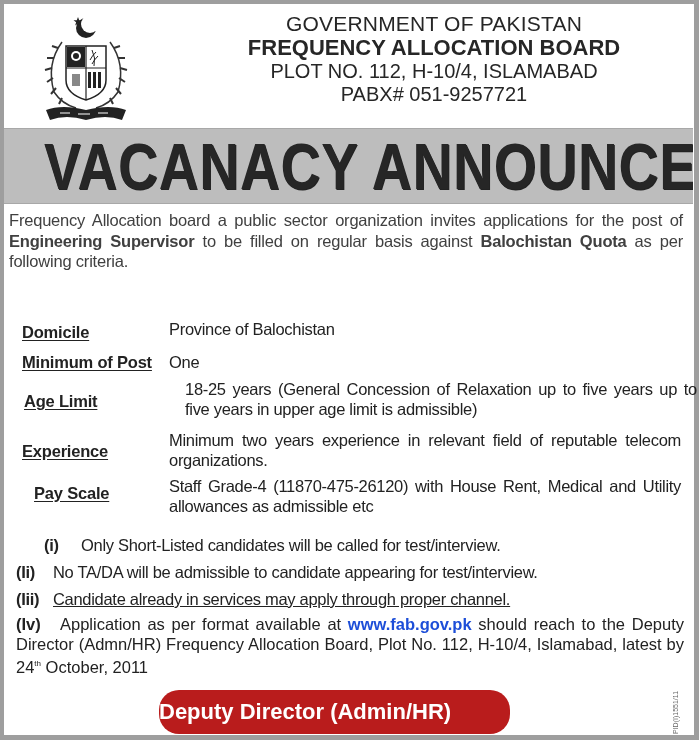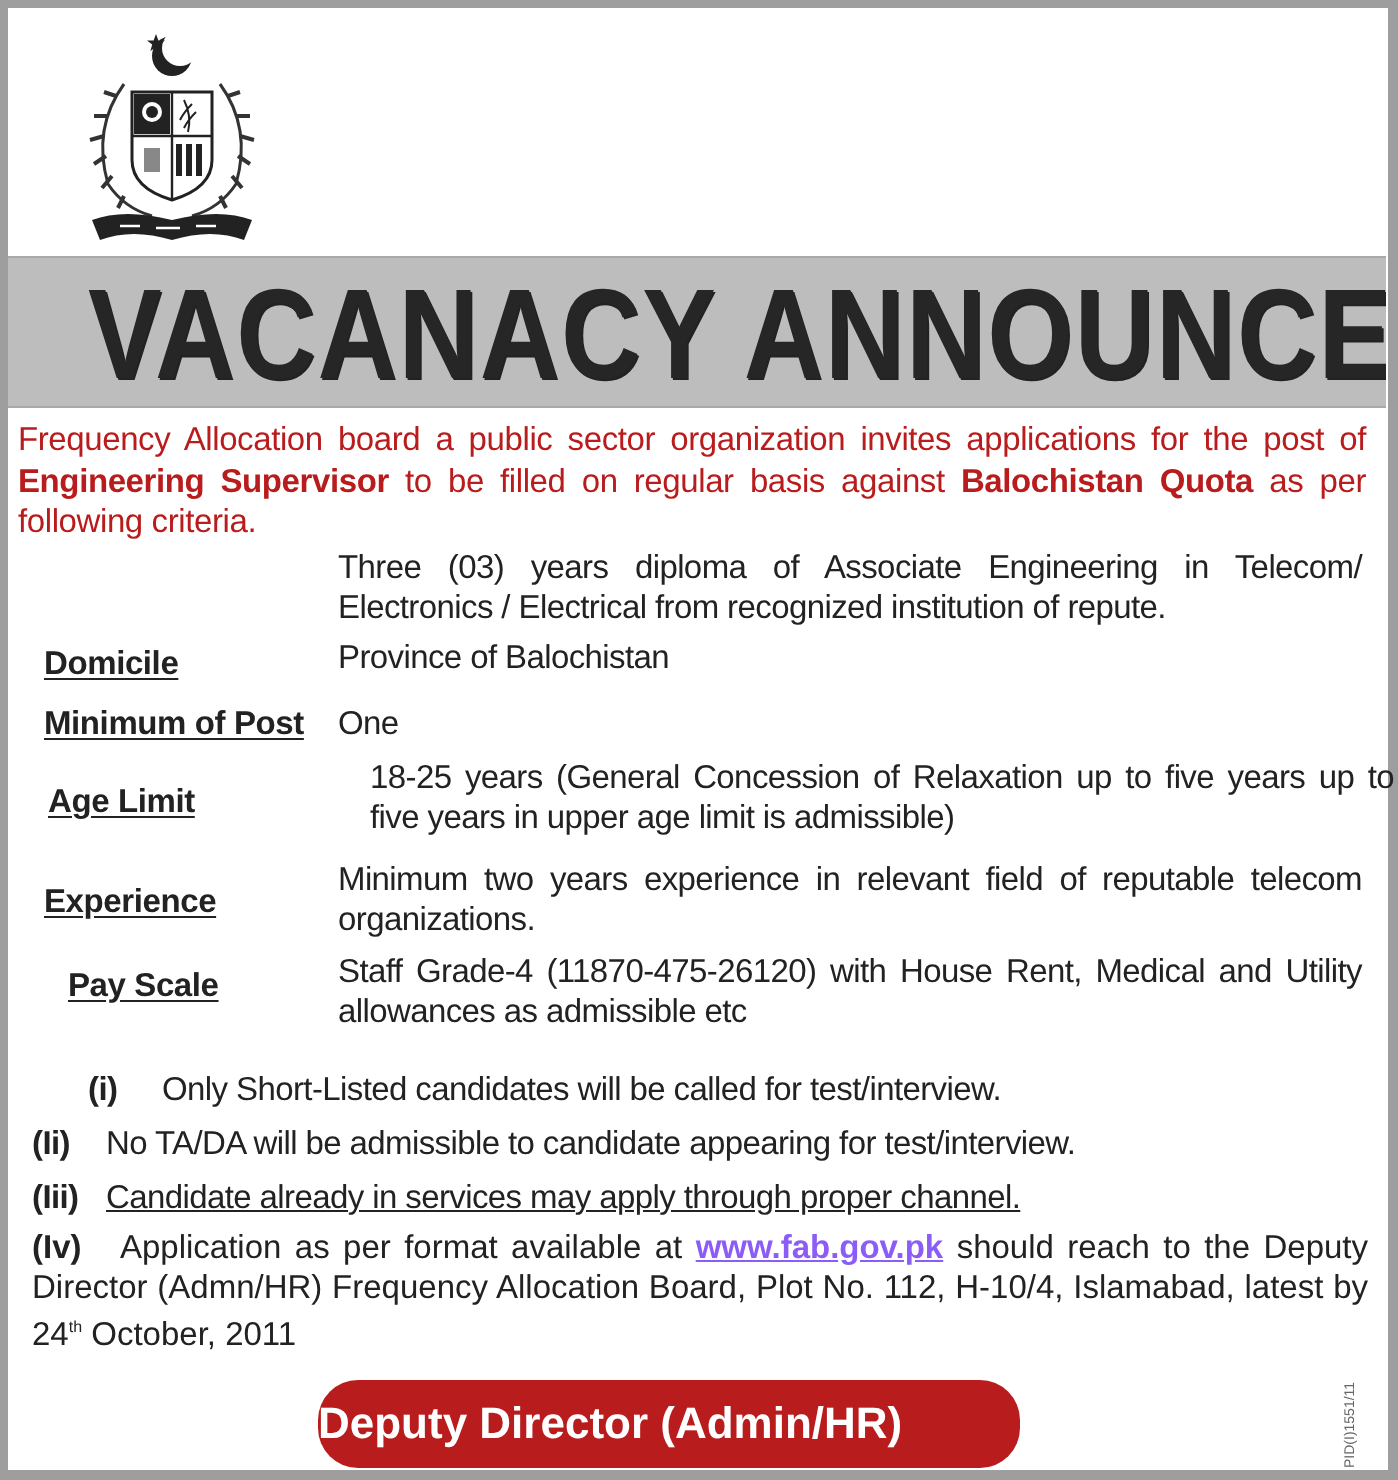--- a/index.html
+++ b/index.html
@@ -23,34 +23,34 @@
   }
   .banner-text {
     position: absolute; left: 40px; top: 6px; width: 640px;
     font-family: "Liberation Sans", sans-serif; font-weight: bold; color: #262626;
     font-size: 64px; line-height: 64px; letter-spacing: 1px;
     transform: scaleX(0.86); transform-origin: left top; white-space: nowrap;
     text-shadow: 1px 1px 0 #222;
   }
   .intro {
     position: absolute; left: 9px; top: 210px; width: 674px;
-    font-size: 16.5px; line-height: 20.5px; text-align: justify; color: #b91c1c;
+    font-size: 16.5px; line-height: 20.5px; text-align: justify; color: #404040;
     letter-spacing: -0.2px;
   }
   .intro b { font-weight: bold; }
   .row { position: absolute; left: 22px; width: 660px; font-size: 16.5px; line-height: 20px; color: #222; }
   .row .lbl {
     position: absolute; left: 0; font-weight: bold; text-decoration: underline;
     text-underline-offset: 2px; white-space: nowrap; letter-spacing: -0.2px;
   }
   .row .val { position: absolute; left: 147px; width: 512px; text-align: justify; letter-spacing: -0.3px; }
   .notes { position: absolute; left: 16px; width: 668px; font-size: 16.5px; line-height: 20px; color: #222; letter-spacing: -0.3px; }
   .notes .num { font-weight: bold; display: inline-block; width: 37px; }
   .note4 { position: absolute; left: 16px; top: 614px; width: 668px; font-size: 16.5px; line-height: 20px; text-align: justify; color: #222; }
-  .note4 .link { font-weight: bold; text-decoration: underline; color: #8b5cf6; }
+  .note4 .link { font-weight: bold; color: #1d4ed8; }
   .signature {
     position: absolute; left: 159px; top: 690px; width: 351px; height: 44px;
     background: #b91c1c; border-radius: 20px; color: #fff; text-align: left;
     font-weight: bold; font-size: 22px; line-height: 44px;
   }
   .pid {
     position: absolute; left: 672px; top: 690px; width: 14px; height: 44px;
     font-size: 7px; color: #666; writing-mode: vertical-rl; transform: rotate(180deg);
     text-align: center;
   }
@@ -83,32 +83,37 @@
       <path d="M26 34 l-6 -2 M22 44 l-7 0 M20 54 l-7 2 M21 64 l-6 4 M24 74 l-5 6 M30 84 l-3 6" stroke="#333" stroke-width="2"></path>
 
       <path d="M78 28 Q94 50 86 78 Q78 90 64 94" stroke="#333" stroke-width="1.5" fill="none"></path>
       <path d="M82 34 l6 -2 M86 44 l7 0 M88 54 l7 2 M87 64 l6 4 M84 74 l5 6 M78 84 l3 6" stroke="#333" stroke-width="2"></path>
 
       <path d="M14 96 Q30 90 54 96 Q78 90 94 96 L90 106 Q74 100 54 106 Q34 100 18 106 Z" fill="#222"></path>
       <path d="M28 99 h10 M46 100 h12 M66 99 h10" stroke="#fff" stroke-width="1.2"></path>
     </svg>
   </div>
 
+  <div class="header">
+    <div class="l1">GOVERNMENT OF PAKISTAN</div>
+    <div class="l2">FREQUENCY ALLOCATION BOARD</div>
+    <div class="l3">PLOT NO. 112, H-10/4, ISLAMABAD</div>
+    <div class="l4">PABX# 051-9257721</div>
+  </div>
 </div>
 
 <div class="banner">
   <div class="banner-text">VACANACY ANNOUNCEMENT</div>
 </div>
 
 <div class="intro">
   <span>Frequency Allocation board a public sector organization invites applications for the post of </span><b>Engineering Supervisor</b><span> to be filled on regular basis against </span><b>Balochistan Quota</b><span> as per following criteria.</span>
 </div>
 
 <div class="row" style="top:274px;height:42px;">
-  <div class="val" style="top:0;">Three (03) years diploma of Associate Engineering in Telecom/ Electronics / Electrical from recognized institution of repute.</div>
 </div>
 
 <div class="row" style="top:319px;">
   <div class="lbl" style="top:3px;">Domicile</div>
   <div class="val" style="top:0;">Province of Balochistan</div>
 </div>
 
 <div class="row" style="top:352px;">
   <div class="lbl" style="top:0;">Minimum of Post</div>
   <div class="val" style="top:0;">One</div>

